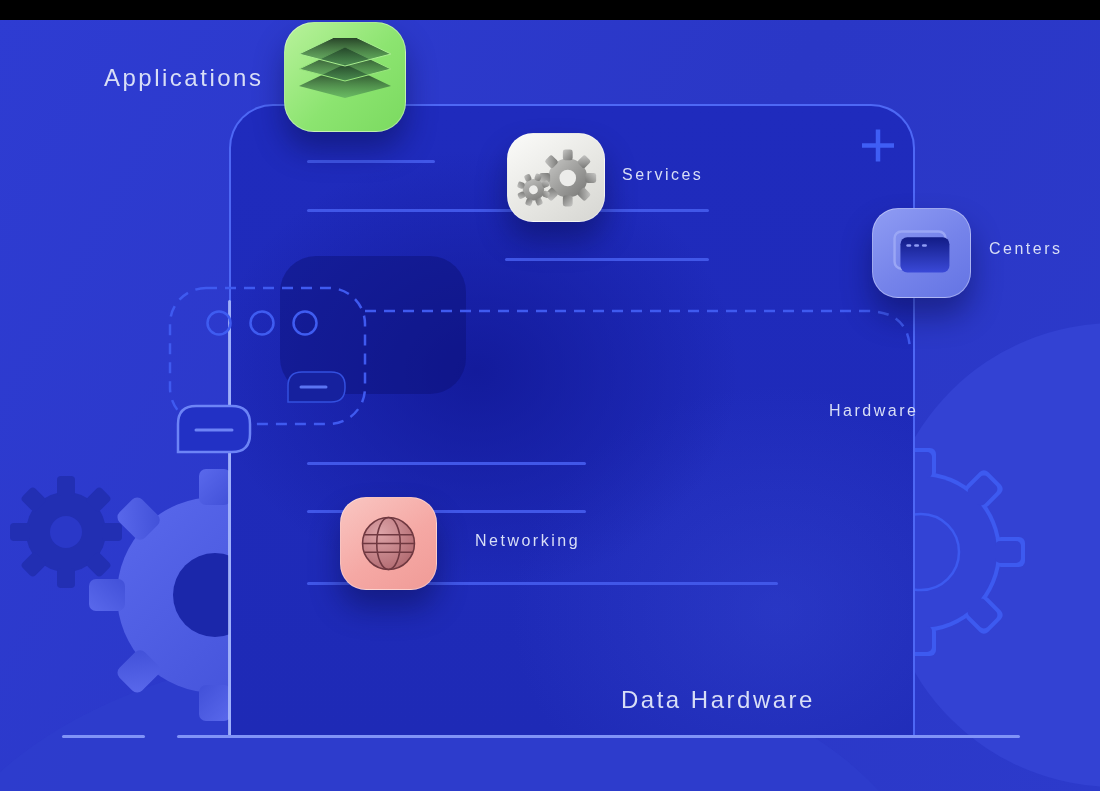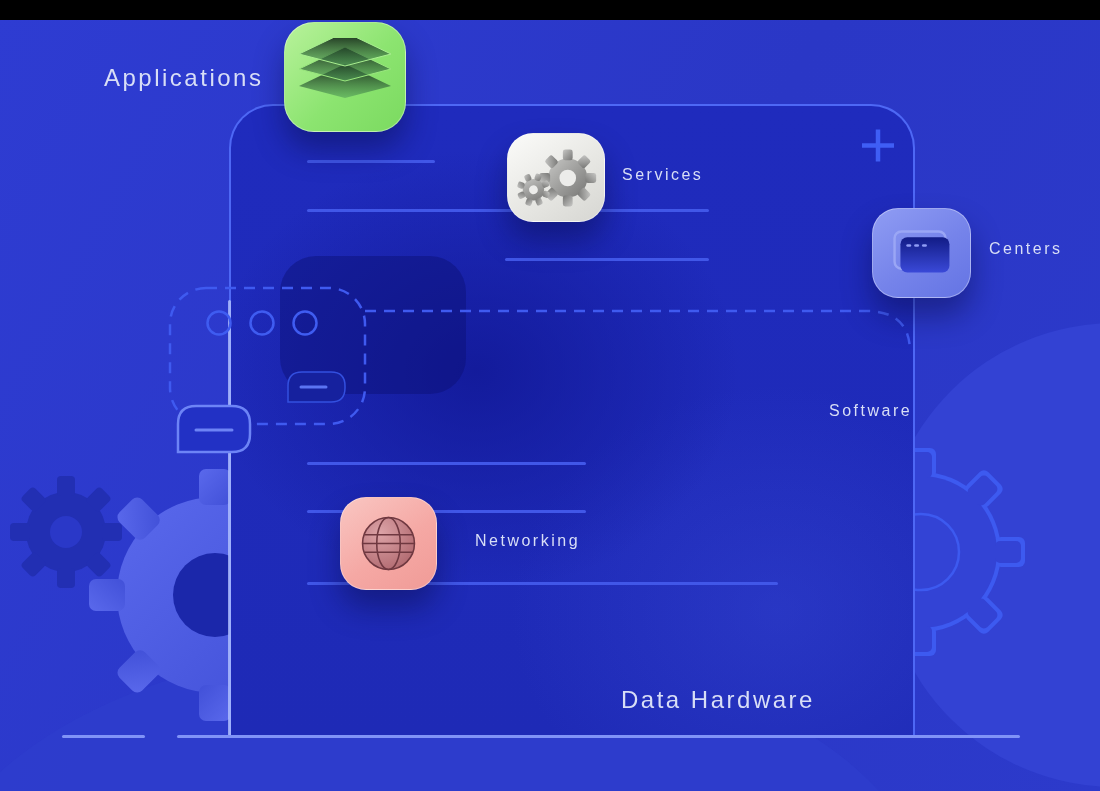--- a/index.html
+++ b/index.html
@@ -252,21 +252,21 @@
         <line x1="24" y1="37.5" x2="73" y2="37.5"></line>
         <line x1="22" y1="46.5" x2="75" y2="46.5"></line>
         <line x1="24" y1="55.5" x2="73" y2="55.5"></line>
       </g>
     </svg>
   </div>
 
   <div class="abs lbl lbl-applications">Applications</div>
   <div class="abs lbl lbl-services">Services</div>
   <div class="abs lbl lbl-software">Centers</div>
-  <div class="abs lbl lbl-hardware">Software</div>
+  <div class="abs lbl lbl-hardware">Hardware</div>
   <div class="abs lbl lbl-networking">Networking</div>
   <div class="abs lbl lbl-datacenters">Data Hardware</div>
 
   <div class="abs bottom-line" style="left:62px;width:83px;"></div>
   <div class="abs bottom-line" style="left:177px;width:843px;"></div>
 
   <div class="abs topbar"></div>
 
 </div>
 

